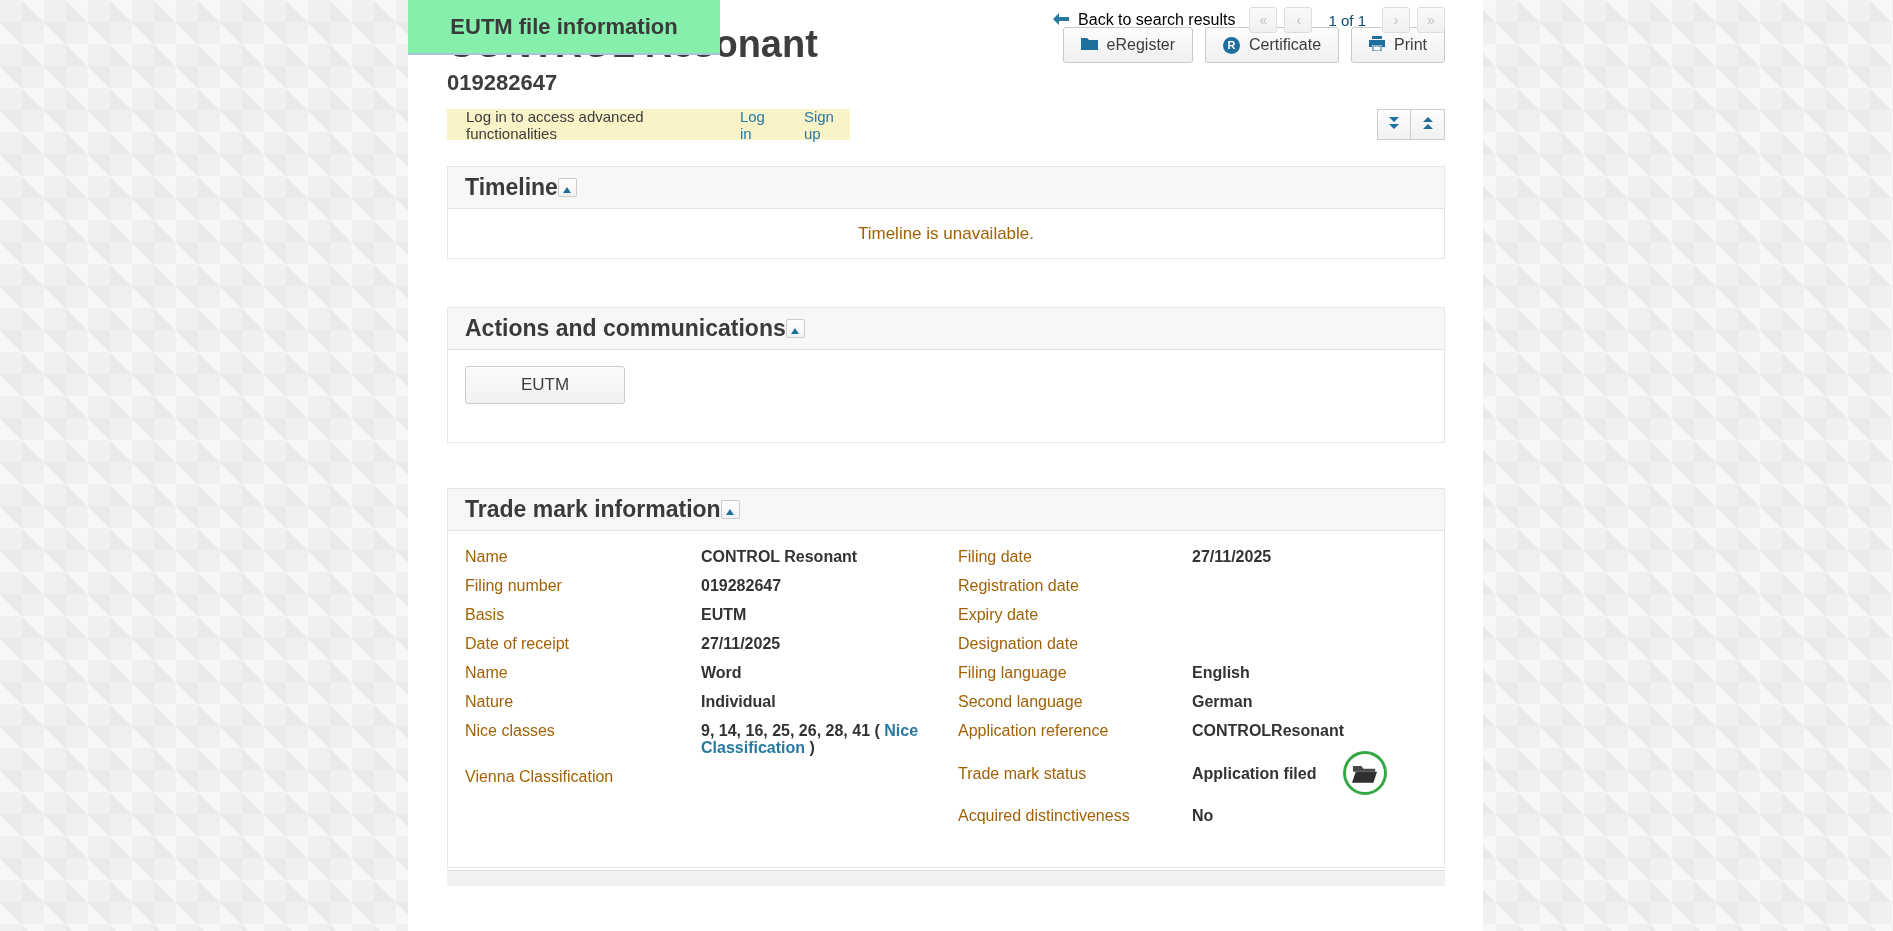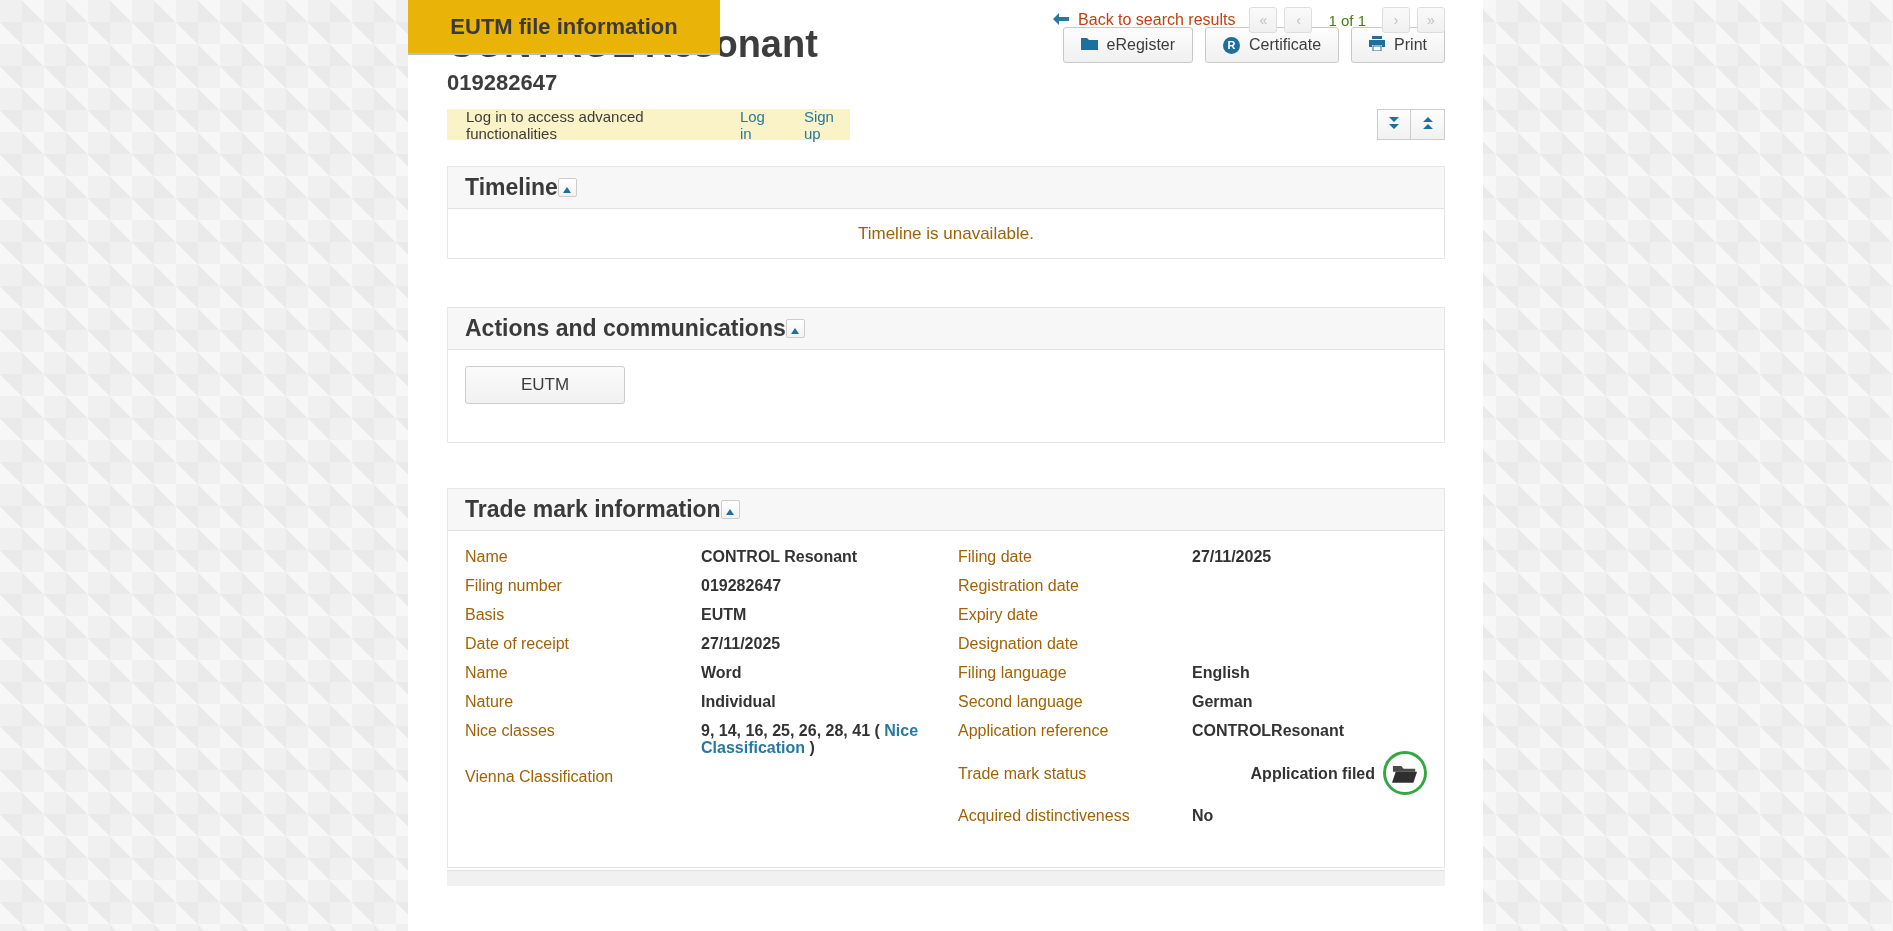--- a/index.html
+++ b/index.html
@@ -12,35 +12,35 @@
       linear-gradient(45deg, rgba(255,255,255,.45) 25%, transparent 25%, transparent 75%, rgba(255,255,255,.45) 75%),
       linear-gradient(45deg, rgba(223,223,223,.35) 25%, transparent 25%, transparent 75%, rgba(223,223,223,.35) 75%);
     background-size: 44px 44px;
     background-position: 0 0, 22px 22px;
   }
   .content-col { position:absolute; left:408px; top:0; width:1075px; height:931px; background:#fff; }
 
   
   .file-tab {
     position:absolute; left:0; top:0; width:312px; height:55px;
-    background:#eab308; border-bottom:2px solid #a9c3d9;
+    background:#86efac; border-bottom:2px solid #a9c3d9;
     display:flex; align-items:center; justify-content:center;
     font-size:22px; font-weight:600; color:#3a3a3a;
   }
 
   
   .top-nav { position:absolute; top:7px; right:38px; display:flex; align-items:center; gap:14px; }
-  .back-link { display:flex; align-items:center; gap:9px; font-size:16px; color:#c2410c; cursor:pointer; }
+  .back-link { display:flex; align-items:center; gap:9px; font-size:16px; color:#000000; cursor:pointer; }
   .pager { display:flex; align-items:center; gap:7px; }
   .pager-btn {
     width:28px; height:26px; border:1px solid #ddd; border-radius:3px;
     background:linear-gradient(#fafafa,#f0f0f0);
     color:#bfbfbf; font-size:14px; line-height:24px; text-align:center;
   }
-  .pager-label { font-size:15px; color:#4d7c0f; margin:0 9px; }
+  .pager-label { font-size:15px; color:#0c4a6e; margin:0 9px; }
 
   
   .title-row { margin:23px 38px 0 39px; display:flex; justify-content:space-between; align-items:flex-start; }
   .tm-title { font-size:38px; font-weight:700; color:#3d3d3d; line-height:42px; margin:0; }
   .tm-number { font-size:22px; font-weight:700; color:#3d3d3d; margin-top:5px; }
   .btn-row { display:flex; gap:12px; margin-top:4px; }
   .tool-btn {
     height:36px; padding:0 17px; display:flex; align-items:center; gap:9px;
     background:linear-gradient(#fdfdfd,#f0f0f0); border:1px solid #c9c9c9; border-radius:3px;
     font-size:16px; color:#3d3d3d; cursor:pointer;
@@ -80,21 +80,21 @@
   .tm-body { height:336px; padding:17px 17px 0; display:grid; grid-template-columns:493px 1fr; }
   .field-row { display:grid; margin-bottom:12px; font-size:16px; line-height:17px; }
   .col-left .field-row { grid-template-columns:236px 1fr; }
   .col-right .field-row { grid-template-columns:234px 1fr; }
   .f-label { color:#a16207; }
   .f-value { font-weight:700; color:#333; }
   .nice-value { width:266px; }
   .nice-link { color:#2779a0; font-weight:700; cursor:pointer; }
   .vienna-row { margin-top:12px; }
   .status-row { align-items:center; min-height:44px; }
-  .status-value { display:flex; align-items:center; gap:8px;justify-content:flex-end; }
+  .status-value { display:flex; align-items:center; gap:27px; }
   .status-icon-ring { width:44px; height:44px; border:3px solid #35a745; border-radius:50%;
     display:flex; align-items:center; justify-content:center; background:#fff; }
   .acquired-row { margin-top:4px; }
 
   .next-section-strip { margin:2px 38px 0 39px; height:16px; background:#f1f1f1; border-top:1px solid #e0e0e0; }
 </style>
 </head>
 <body>
 
 <div class="content-col">

